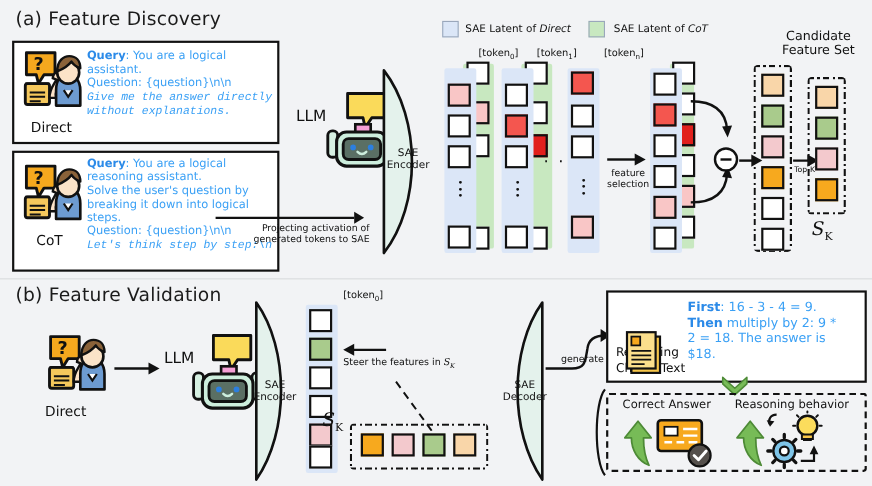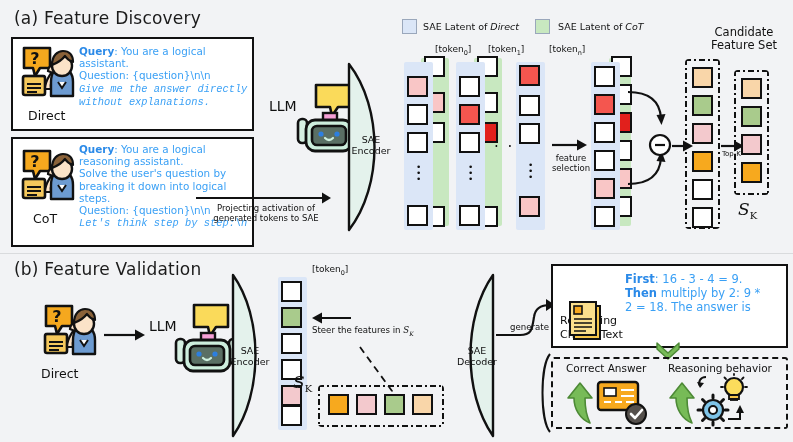--- a/index.html
+++ b/index.html
@@ -133,21 +133,21 @@
       <path d="M29 55 q4 4 8 0" stroke="#cdeedd" stroke-width="2.2" fill="none" stroke-linecap="round"></path>
     </svg>
   </div>
 
   <div class="abs" style="left:196px;top:190px;">
     <svg width="136" height="14" viewBox="0 0 136 14">
         <path d="M0 7 H126" stroke="#111" stroke-width="2"></path>
         <path d="M126 1.5 L135 7 L126 12.5 z" fill="#111"></path>
       </svg>
   </div>
-  <div class="smalltx" style="left:196px;top:203px;width:140px;text-align:center;">
+  <div class="smalltx" style="left:196px;top:203px;width:140px;text-align:right;">
     <div>Projecting activation of</div>
     <div>generated tokens to SAE</div>
   </div>
 
   <div class="abs" style="left:345px;top:62px;">
     <svg width="50" height="170" viewBox="0 0 50 170">
         <path d="M4 2 C38 46 38 124 4 168 Z" fill="#e4f2ec" stroke="#111" stroke-width="2.4" stroke-linejoin="round"></path>
       </svg>
   </div>
   <div class="sae-label" style="left:349px;top:134px;width:44px;">
@@ -394,20 +394,21 @@
       <rect x="8" y="6" width="26" height="33" fill="#f7c64a" stroke="#111" stroke-width="2"></rect>
       <rect x="4" y="2" width="26" height="33" fill="#fbdf8c" stroke="#111" stroke-width="2"></rect>
       <rect x="8" y="6" width="8" height="8" fill="#f7a91e" stroke="#111" stroke-width="1.6"></rect>
       <path d="M8 19 h18 M8 23 h18 M8 27 h18 M8 31 h12" stroke="#111" stroke-width="1.6"></path>
     </svg>
   </div>
   <div class="bluetext" style="left:625px;top:272px;width:160px;">
     <div><b>First</b><span>: 16 - 3 - 4 = 9.</span></div>
     <div><b>Then</b><span> multiply by 2: 9 *</span></div>
     <div>2 = 18. The answer is</div>
+    <div>$18.</div>
   </div>
 
   <div class="abs" style="left:655px;top:340px;">
     <svg width="26" height="20" viewBox="0 0 26 20">
         <path d="M2 3 L13 13 L24 3 L24 9 L13 19 L2 9 z" fill="#77bb57" stroke="#4d8a36" stroke-width="1.4" stroke-linejoin="round"></path>
       </svg>
   </div>
 
   <div class="dashbox" style="left:551px;top:357px;width:237px;height:72px;"></div>
   <div class="abs" style="left:536px;top:352px;">

